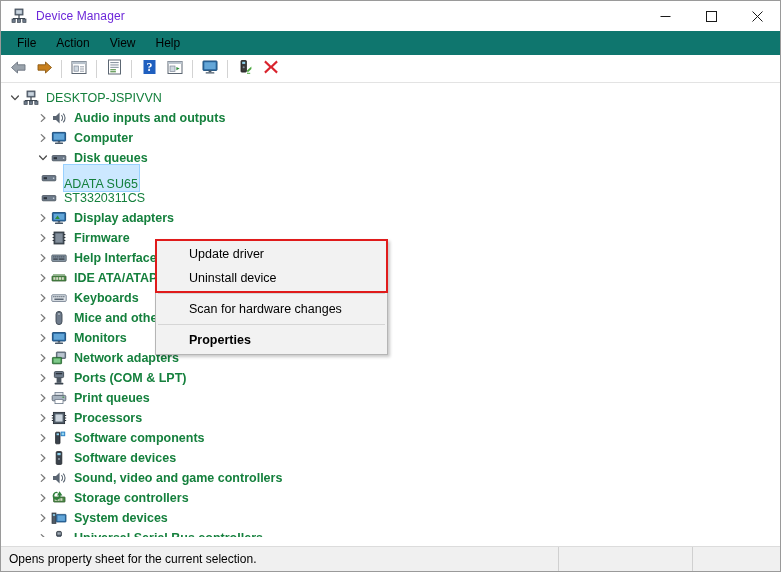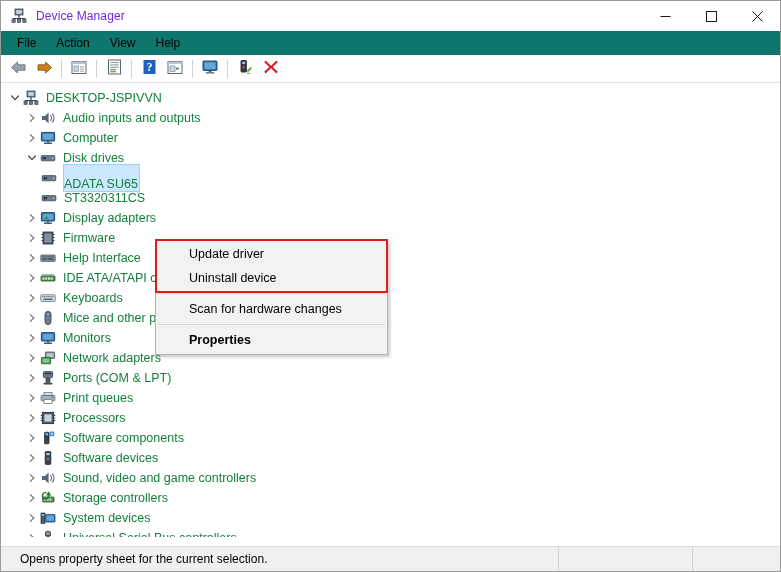--- a/index.html
+++ b/index.html
@@ -142,21 +142,21 @@
   .node-label {
     padding: 1px 2px 1px 1px;
   }
   .tree-row.selected .node-label {
     background: #cce8ff;
     border: 1px solid #99d1ff;
     padding: 12px 1px 0px 0px;
   }
   
   .lvl0 { padding-left: 6px; }
-  .lvl1 { padding-left: 23px; }
+  .lvl1 { padding-left: 34px; font-weight: bold; }
   .lvl2 { padding-left: 40px; }
 
   
   #ctxmenu {
     position: absolute;
     left: 154px;
     top: 156px;
     width: 231px;
     background: #f2f2f2;
     border: 1px solid #b5b5b5;
@@ -209,21 +209,21 @@
     user-select: none;
   }
   .sb-pane {
     height: 100%;
     display: flex;
     align-items: center;
     box-sizing: border-box;
   }
   .sb-pane.main {
     flex: 0 0 558px;
-    padding-left: 19px;
+    padding-left: 8px;
     border-right: 1px solid #d0d0d0;
   }
   .sb-pane.mid {
     flex: 0 0 134px;
     border-right: 1px solid #d0d0d0;
   }
   .sb-pane.end { flex: 1 1 auto; }
 </style>
 </head>
 <body>
@@ -424,21 +424,21 @@
             <path d="M1.6 3 L5 6.6 L8.4 3" fill="none" stroke="#4a4a4a" stroke-width="1.3" stroke-linecap="round" stroke-linejoin="round"></path>
           </svg>
       </span>
       <span class="node-icon">
         <svg width="16" height="16" viewBox="0 0 16 16">
           <rect x="1.2" y="5.6" width="13.6" height="5.2" rx="0.8" fill="#6e7b8b" stroke="#414b57" stroke-width="0.8"></rect>
           <rect x="2.6" y="7.2" width="3.4" height="2" fill="#2b323b"></rect>
           <circle cx="12.6" cy="8.2" r="0.8" fill="#cdd6df"></circle>
         </svg>
       </span>
-      <span class="node-label">Disk drives</span>
+      <span class="node-label">Disk queues</span>
     </div>
 
     <div class="tree-row lvl2 selected">
       <span class="node-icon">
         <svg width="16" height="16" viewBox="0 0 16 16">
           <rect x="1.2" y="5.6" width="13.6" height="5.2" rx="0.8" fill="#6e7b8b" stroke="#414b57" stroke-width="0.8"></rect>
           <rect x="2.6" y="7.2" width="3.4" height="2" fill="#2b323b"></rect>
           <circle cx="12.6" cy="8.2" r="0.8" fill="#cdd6df"></circle>
         </svg>
       </span>

